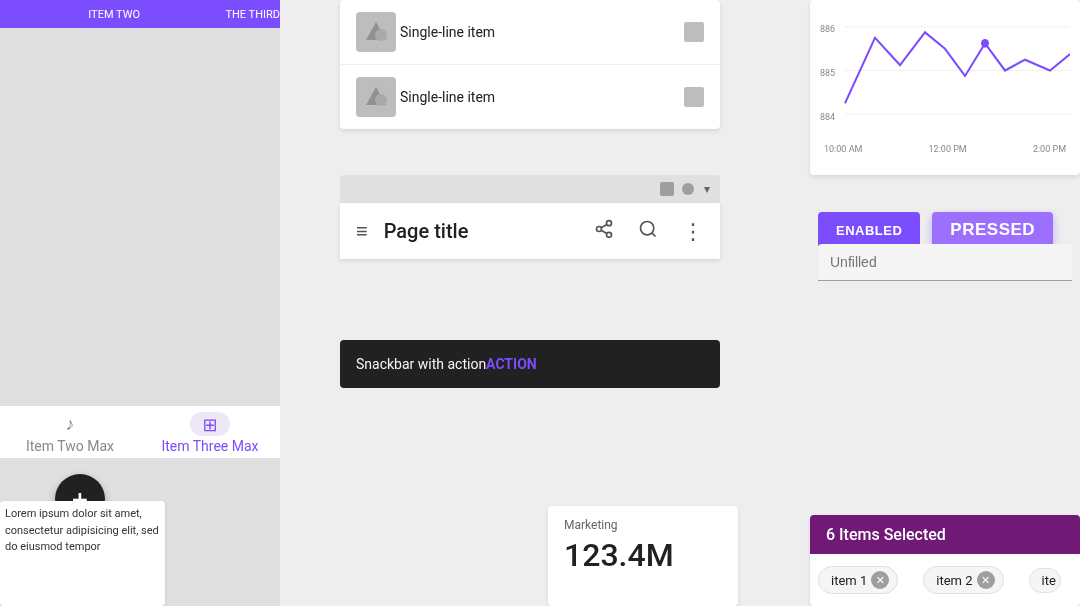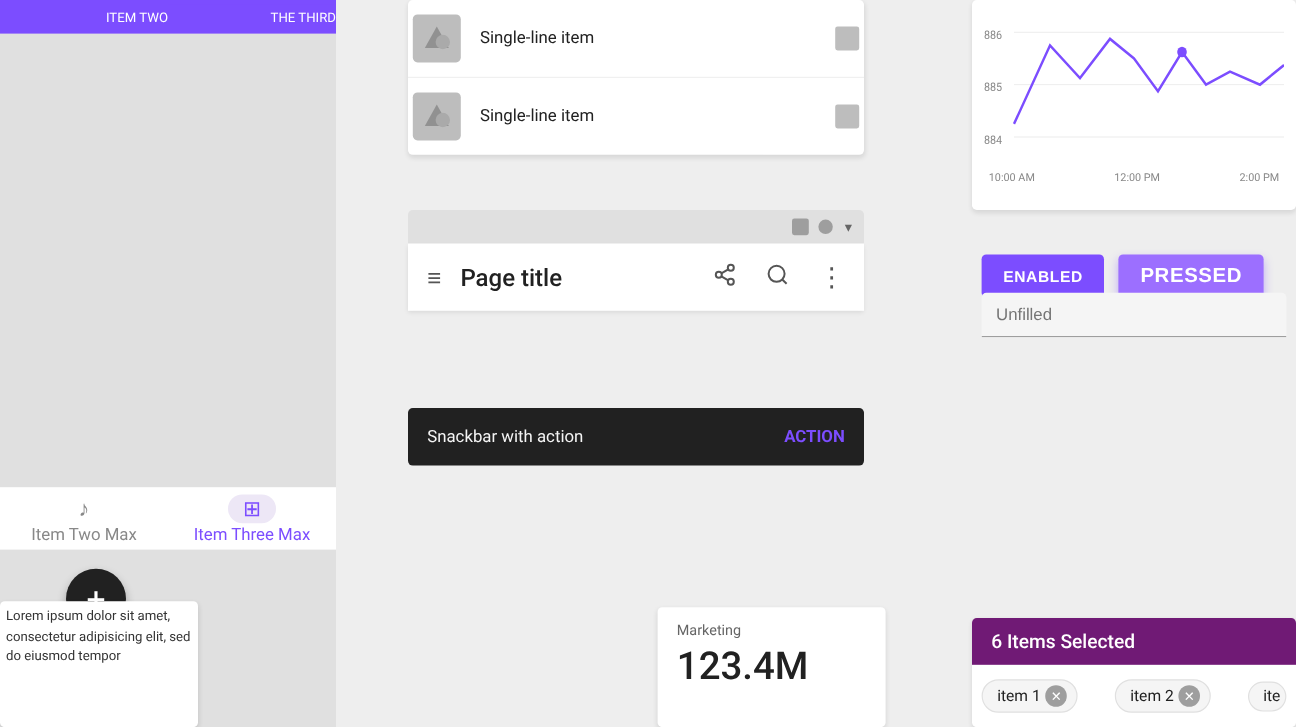--- a/index.html
+++ b/index.html
@@ -173,23 +173,23 @@
       left: 0;
       width: 380px;
       background: white;
       border-radius: 4px;
       box-shadow: 0 2px 4px rgba(0,0,0,0.1);
       overflow: hidden;
     }
     .list-item {
       display: flex;
       align-items: center;
-      padding: 12px 4px;
+      padding: 12px 16px;
       border-bottom: 1px solid #f0f0f0;
-      gap: 16px;
+      gap: 4px;
     }
     .list-item:last-child {
       border-bottom: none;
     }
     .list-avatar {
       width: 40px;
       height: 40px;
       background: #bdbdbd;
       border-radius: 4px;
       display: flex;
@@ -273,21 +273,20 @@
       position: absolute;
       top: 340px;
       left: 0;
       width: 380px;
       height: 48px;
       background: #212121;
       border-radius: 4px;
       display: flex;
       align-items: center;
       padding: 0 16px;
-      justify-content: space-between;
     }
     .snackbar-text {
       font-size: 14px;
       color: #f5f5f5;
     }
     .snackbar-action {
       font-size: 14px;
       font-weight: 700;
       color: #7c4dff;
       text-transform: uppercase;
@@ -400,26 +399,25 @@
     }
     .items-selected-header {
       background: #701a75;
       color: white;
       padding: 10px 16px;
       font-size: 16px;
       font-weight: 500;
     }
     .chips-row {
       display: flex;
-      gap: 8px;
+      gap: 25px;
       padding: 12px 8px;
       align-items: center;
       flex-wrap: nowrap;
       overflow: hidden;
-      justify-content: space-between;
     }
     .chip {
       display: flex;
       align-items: center;
       background: #f5f5f5;
       border-radius: 16px;
       padding: 4px 8px 4px 12px;
       font-size: 13px;
       color: #212121;
       gap: 4px;

